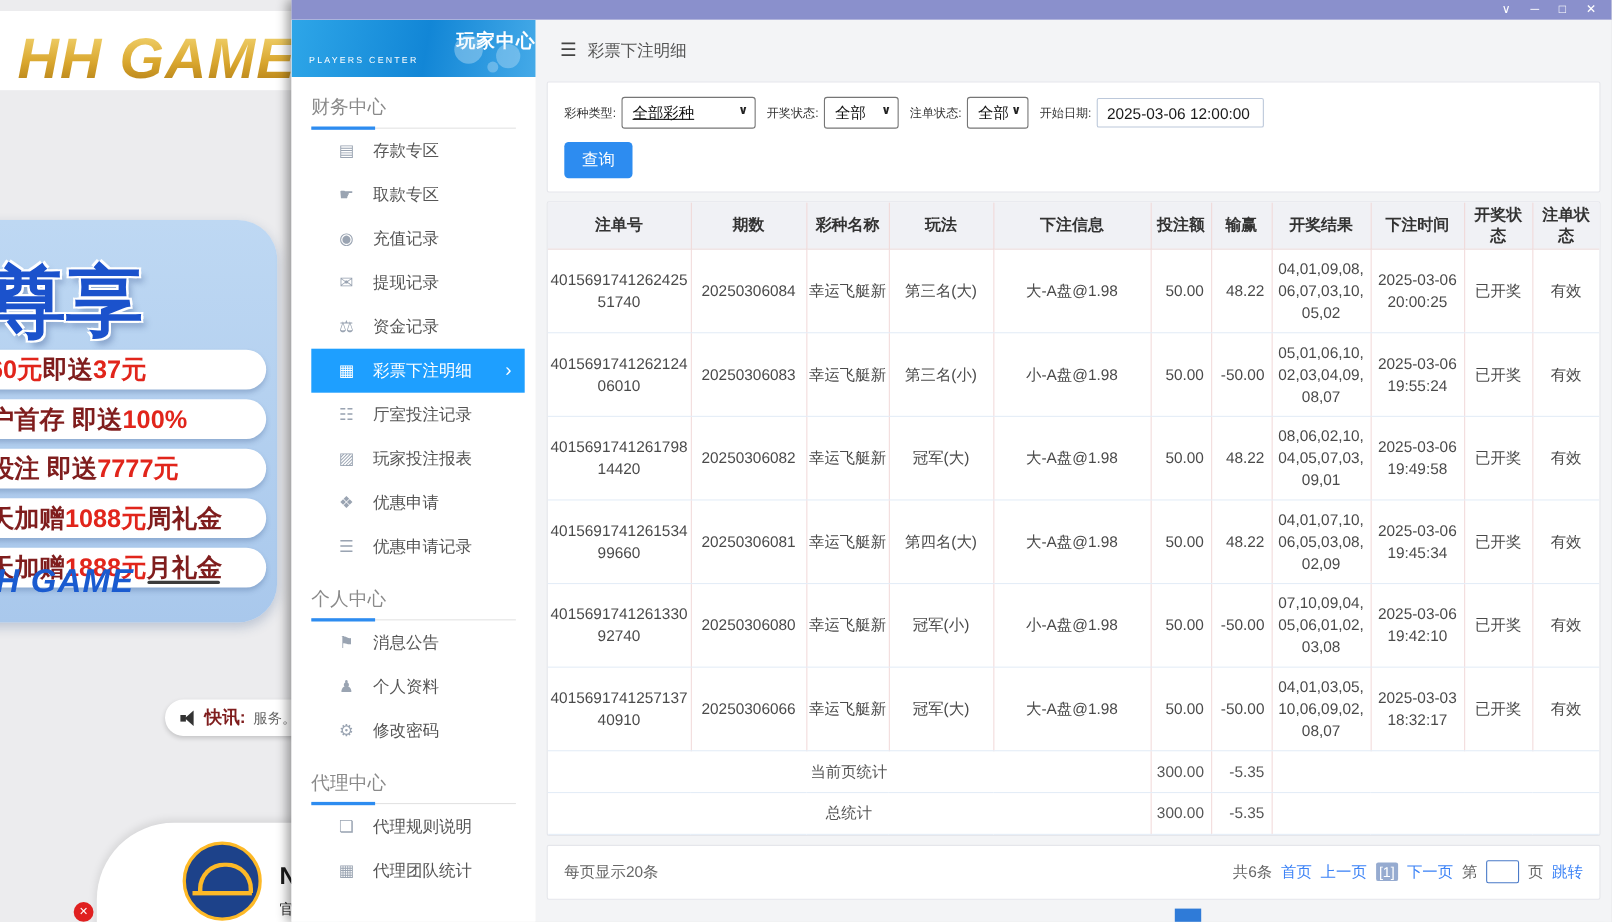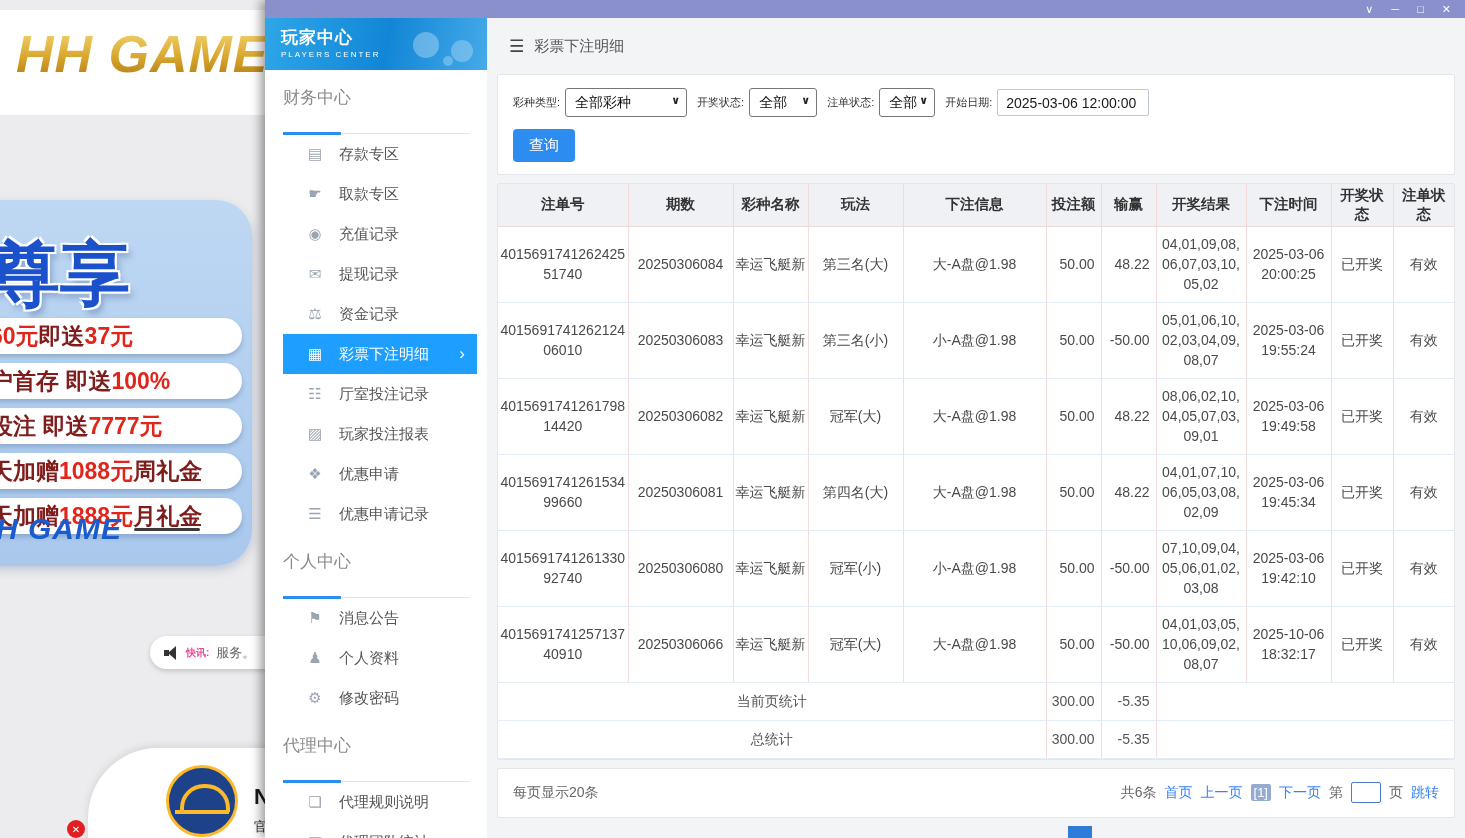--- a/index.html
+++ b/index.html
@@ -1,21 +1,21 @@
 <!DOCTYPE html>
 <html><head>
 <meta charset="utf-8">
 <style>
   * { margin:0; padding:0; box-sizing:border-box; }
   html,body { width:1465px; height:838px; overflow:hidden;
     font-family:"Liberation Sans","DejaVu Sans",sans-serif; background:#ececee; }
 
   
   .bg-page { position:absolute; inset:0; }
-  .top-band { position:absolute; left:0; top:10px; width:300px; height:105px; background:#ffffff; }
+  .top-band { position:absolute; left:0; top:10px; width:300px; height:72px; background:#ffffff; }
   .hh-logo { position:absolute; left:16px; top:14px; font-size:52px; font-style:italic; font-weight:900;
     letter-spacing:1px; background:linear-gradient(180deg,#f7dd7d 0%,#d9a62e 55%,#a87410 100%);
     -webkit-background-clip:text; background-clip:text; color:transparent; white-space:nowrap; }
   .promo { position:absolute; left:-40px; top:200px; width:292px; height:366px;
     background:linear-gradient(180deg,#bed8f3,#a9c8ec); border-radius:36px; overflow:hidden;
     box-shadow:0 4px 10px rgba(60,90,140,.25); }
   .promo-headline { position:absolute; left:30px; top:28px; font-size:70px; font-weight:900; color:#1b52cc;
     text-shadow:2px 2px 0 #fff,-2px 2px 0 #fff,2px -2px 0 #fff,-2px -2px 0 #fff,4px 6px 6px rgba(40,70,130,.35);
     white-space:nowrap; }
   #promo-pills { position:absolute; left:0; top:118px; width:100%; }
@@ -27,21 +27,21 @@
   .pf-logo { font-size:30px; font-weight:900; font-style:italic; color:#1a5bd0; letter-spacing:1px; }
   .pf-dash { width:66px; height:3px; background:#3c3c3c; border-radius:2px; }
 
   .ticker { position:absolute; left:150px; top:636px; height:33px; width:140px; background:#fff;
     border-radius:17px; box-shadow:0 2px 5px rgba(0,0,0,.18); display:flex; align-items:center;
     gap:7px; padding:0 10px 0 14px; white-space:nowrap; }
   .spk { width:15px; height:14px; position:relative; flex:0 0 auto; }
   .spk::before { content:""; position:absolute; left:0; top:4px; width:5px; height:6px; background:#333; }
   .spk::after { content:""; position:absolute; left:4px; top:0; border:7px solid transparent;
     border-right:8px solid #333; border-left:0; }
-  .ticker b { font-size:10px; color:#ec4899; } .ticker .tk-txt { font-size:13px; color:#666; }
+  .ticker b { font-size:16px; color:#7f1d1d; } .ticker .tk-txt { font-size:13px; color:#666; }
 
   .profile-card { position:absolute; left:88px; top:748px; width:220px; height:120px; background:#fff;
     border-radius:70px 20px 0 0; box-shadow:0 -2px 8px rgba(0,0,0,.1); }
   .tlogo { position:absolute; left:78px; top:17px; width:72px; height:72px; border-radius:50%;
     background:#1d428a; border:3px solid #fdb927; }
   .tlogo::before { content:""; position:absolute; left:11px; top:16px; width:42px; height:24px;
     border:4px solid #fdb927; border-bottom:0; border-radius:24px 24px 0 0; }
   .tlogo::after { content:""; position:absolute; left:6px; top:42px; width:54px; height:4px; background:#fdb927; }
   .pname { position:absolute; left:166px; top:36px; font-size:22px; font-weight:bold; color:#1a1a1a; }
   .psub  { position:absolute; left:166px; top:70px; font-size:13px; color:#333; }
@@ -54,28 +54,28 @@
     box-shadow:-4px 0 10px rgba(0,0,0,.4); background:#f3f4f6; }
   .titlebar { height:18px; background:#8a90cc; display:flex; justify-content:flex-end; align-items:center;
     gap:18px; padding-right:14px; }
   .tbtn { color:#fff; font-size:11px; line-height:18px; cursor:default; }
   .app { display:flex; height:820px; }
 
   
   .sidebar { width:222px; background:#fff; flex:0 0 auto; overflow:hidden; }
   .sb-header { height:52px; background:linear-gradient(100deg,#2ea6e8 0%,#1286d6 55%,#45aae8 100%);
     color:#fff; padding:8px 0 0 16px; position:relative; overflow:hidden; }
-  .sb-title { font-size:17px; font-weight:bold; letter-spacing:1px; }
+  .sb-title { font-size:17px; font-weight:bold; letter-spacing:1px;text-align:right; }
   .sb-sub { font-size:8px; letter-spacing:2px; margin-top:1px; }
   .gamepad { position:absolute; right:14px; top:6px; width:60px; height:40px; opacity:.35; }
   .gamepad::before { content:""; position:absolute; left:0; top:8px; width:26px; height:26px;
     border-radius:50%; background:#dff1fc; }
   .gamepad::after { content:""; position:absolute; right:0; top:16px; width:22px; height:22px;
     border-radius:50%; background:#cfe9fa; box-shadow:-14px 10px 0 -6px #cfe9fa; }
-  .sb-sec { margin:16px 0 0 18px; font-size:17px; color:#8a8a8a; padding-bottom:25px; position:relative; }
+  .sb-sec { margin:16px 0 0 18px; font-size:17px; color:#8a8a8a; padding-bottom:8px; position:relative; }
   .sb-sec::after { content:""; position:absolute; left:0; bottom:0; width:186px; height:1px; background:#e3e3e3; }
   .sb-sec::before { content:""; position:absolute; left:0; bottom:-1px; width:58px; height:3px;
     background:#2d8cf0; z-index:1; }
   .sb-item { height:40px; margin:0 10px 0 18px; display:flex; align-items:center; padding-left:22px;
     font-size:15px; color:#555; cursor:pointer; position:relative; }
   .sb-ico { width:20px; margin-right:14px; color:#9aa4b2; font-size:15px; text-align:center; }
   .sb-item.active { background:#1e9fff; color:#fff; }
   .sb-item.active .sb-ico { color:#fff; }
   .sb-arrow { position:absolute; right:12px; font-size:17px; color:#fff; }
 
@@ -86,21 +86,21 @@
   .ham { font-size:17px; color:#444; cursor:pointer; }
   .card { background:#fff; border:1px solid #e5e6eb; border-radius:2px; margin:0 10px 8px 10px; }
   .filters { padding:13px 15px 12px; }
   .frow { display:flex; align-items:center; flex-wrap:nowrap; }
   .flabel { font-size:11px; color:#333; margin-right:5px; white-space:nowrap; }
   .fgroup { display:flex; align-items:center; margin-right:10px; }
   .sel { position:relative; height:29px; border:1px solid #767676; border-radius:3px; background:#fff;
     display:flex; align-items:center; padding:0 24px 0 9px; font-size:14px; color:#111; cursor:pointer;
     white-space:nowrap; }
   .sel::after { content:"∨"; position:absolute; right:6px; top:5px; font-size:11px; font-weight:bold; color:#222; }
-  .w120 { width:122px; } .w66 { width:68px; } .w54 { width:56px; }
+  .w120 { width:122px;text-decoration:underline; } .w66 { width:68px; } .w54 { width:56px; }
   .dinput { height:27px; width:152px; border:1px solid #bcc8da; border-radius:2px; padding:0 8px;
     font-size:14px; color:#1a1a1a; font-family:inherit; }
   .btn-query { margin-top:12px; background:#2d8cf0; color:#fff; border:none; border-radius:4px;
     font-size:15px; padding:7px 16px; cursor:pointer; }
 
   
   .tablecard { margin-bottom:0; overflow:hidden; }
   table { border-collapse:collapse; table-layout:fixed; width:100%; }
   th { height:42px; background:#f0f1f5; font-size:14.5px; font-weight:bold; color:#333;
     border-right:1px solid #f0d9d9; border-bottom:1px solid #eadada; padding:0 2px; }
@@ -392,21 +392,21 @@
               </tr>
               <tr class="data-row">
                 <td>401569174125713740910</td>
                 <td>20250306066</td>
                 <td>幸运飞艇新</td>
                 <td>冠军(大)</td>
                 <td>大-A盘@1.98</td>
                 <td class="num">50.00</td>
                 <td class="num">-50.00</td>
                 <td>04,01,03,05,10,06,09,02,08,07</td>
-                <td>2025-10-06 18:32:17</td>
+                <td>2025-03-03 18:32:17</td>
                 <td>已开奖</td>
                 <td>有效</td>
               </tr>
               <tr class="summary-row">
                 <td colspan="5">当前页统计</td>
                 <td class="num">300.00</td>
                 <td class="num">-5.35</td>
                 <td colspan="4"></td>
               </tr>
               <tr class="summary-row">

